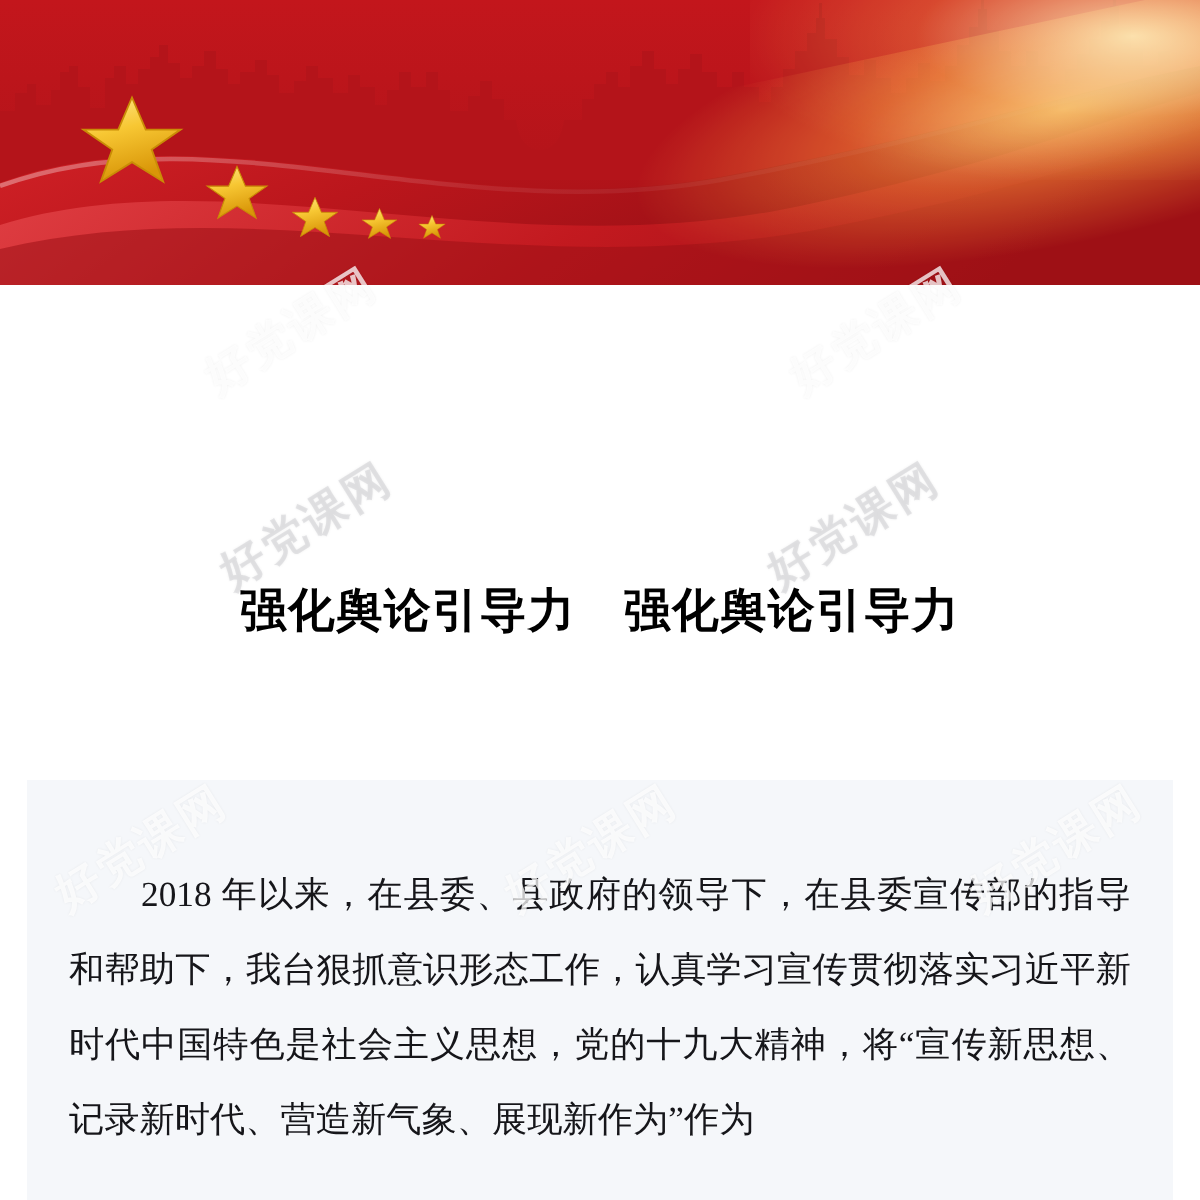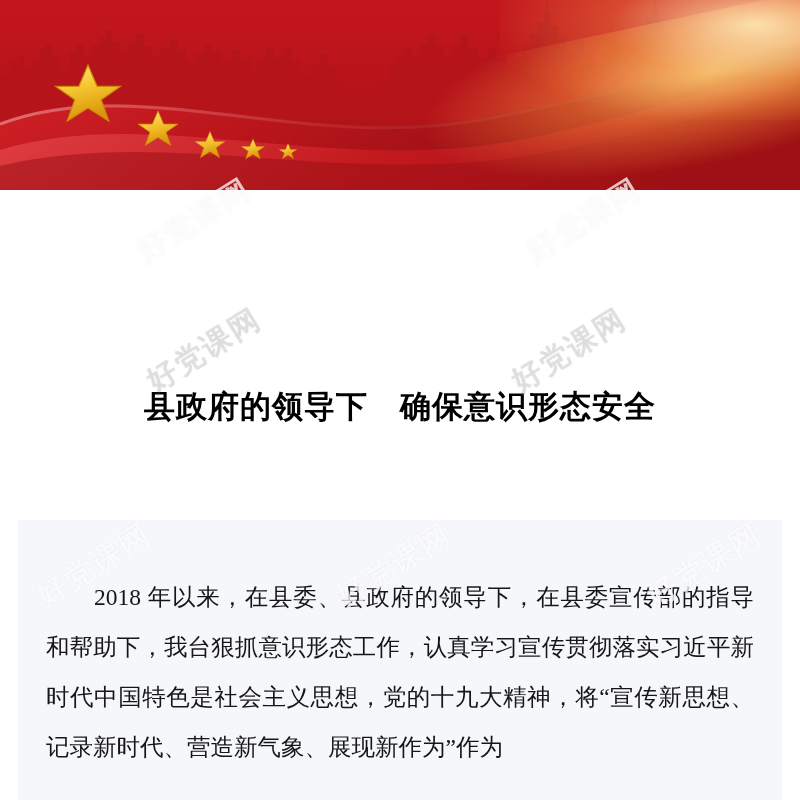--- a/index.html
+++ b/index.html
@@ -221,21 +221,21 @@
       <g fill="url(#gold)" stroke="#c98c06" stroke-width="0.8">
         <path transform="translate(48,36) scale(1.55)" d="M0,-20 L5.9,-6.2 L20.9,-6.2 L8.5,2.4 L13.4,16.2 L0,7.8 L-13.4,16.2 L-8.5,2.4 L-20.9,-6.2 L-5.9,-6.2 Z"></path>
         <path transform="translate(118,70) scale(0.95)" d="M0,-20 L5.9,-6.2 L20.9,-6.2 L8.5,2.4 L13.4,16.2 L0,7.8 L-13.4,16.2 L-8.5,2.4 L-20.9,-6.2 L-5.9,-6.2 Z"></path>
         <path transform="translate(170,86) scale(0.72)" d="M0,-20 L5.9,-6.2 L20.9,-6.2 L8.5,2.4 L13.4,16.2 L0,7.8 L-13.4,16.2 L-8.5,2.4 L-20.9,-6.2 L-5.9,-6.2 Z"></path>
         <path transform="translate(213,90) scale(0.55)" d="M0,-20 L5.9,-6.2 L20.9,-6.2 L8.5,2.4 L13.4,16.2 L0,7.8 L-13.4,16.2 L-8.5,2.4 L-20.9,-6.2 L-5.9,-6.2 Z"></path>
         <path transform="translate(248,92) scale(0.42)" d="M0,-20 L5.9,-6.2 L20.9,-6.2 L8.5,2.4 L13.4,16.2 L0,7.8 L-13.4,16.2 L-8.5,2.4 L-20.9,-6.2 L-5.9,-6.2 Z"></path>
       </g>
     </svg>
   </div>
 
-  <div class="doc-title">县政府的领导下　确保意识形态安全</div>
+  <div class="doc-title">强化舆论引导力　强化舆论引导力</div>
 
   <div class="body-block">
     <div class="first-line-space"></div>
     <p class="para"><span class="indent"></span><span>2018 年以来，在县委、县政府的领导下，在县委宣传部的指导和帮助下，我台狠抓意识形态工作，认真学习宣传贯彻落实习近平新时代中国特色是社会主义思想，党的十九大精神，将“宣传新思想、记录新时代、营造新气象、展现新作为”作为</span></p>
   </div>
 
   <div class="wm light" style="left:130px; top:200px;">好党课网</div>
   <div class="wm light" style="left:520px; top:200px;">好党课网</div>
   <div class="wm dark" style="left:140px; top:330px;">好党课网</div>
   <div class="wm dark" style="left:505px; top:330px;">好党课网</div>

